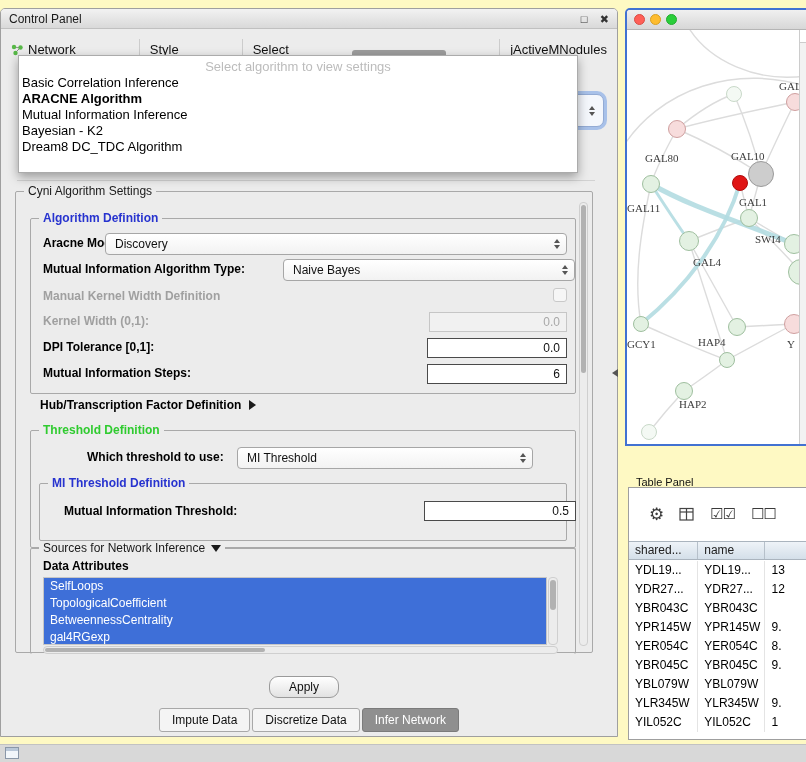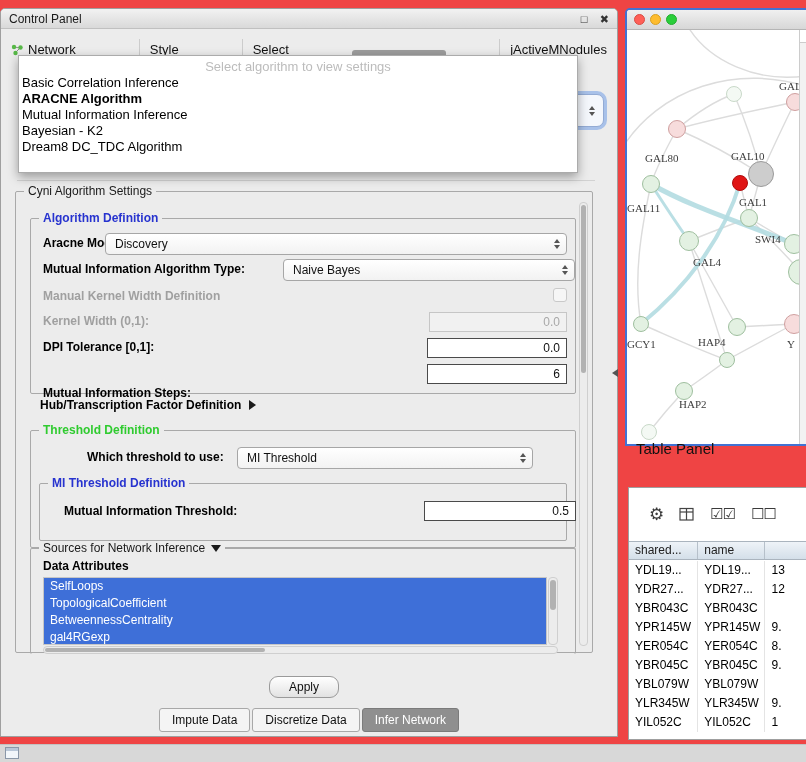--- a/index.html
+++ b/index.html
@@ -1,18 +1,18 @@
 <!DOCTYPE html>
 <html><head>
 <meta charset="utf-8">
 <style>
   * { box-sizing: border-box; margin: 0; padding: 0; }
   html,body { width:806px; height:762px; }
   body { font-family: "Liberation Sans", "DejaVu Sans", sans-serif; font-size:12px; color:#111; }
-  .desktop { position:relative; width:806px; height:762px; background:#ef4444; overflow:hidden; }
+  .desktop { position:relative; width:806px; height:762px; background:#fef9c3; overflow:hidden; }
   .abs { position:absolute; }
 
   
   .win { position:absolute; background:#ececec; border:1px solid #9f9f9f; border-radius:5px 5px 0 0; }
   .titlebar { position:absolute; left:0; top:0; right:0; height:20px; line-height:20px;
               background:linear-gradient(#f2f2f2,#d9d9d9); border-bottom:1px solid #c0c0c0;
               border-radius:4px 4px 0 0; padding-left:8px; font-size:12px; color:#1a1a1a; }
   .win-btns { position:absolute; right:8px; top:0; height:20px; line-height:20px; }
   .wbtn { display:inline-block; margin-left:9px; font-size:11px; color:#333; cursor:default; }
 
@@ -98,21 +98,21 @@
   .n-green { background:#e3f1e2; border:1px solid #9fbf9f; }
   .n-pink  { background:#f7dcdc; border:1px solid #cf9f9f; }
   .n-gray  { background:#cdcdcd; border:1px solid #9a9a9a; }
   .n-red   { background:#e01515; border:1px solid #b00d0d; }
   .n-light { background:#f4f9f4; border:1px solid #c9d9c9; }
   .nlabel { position:absolute; font-size:11px; color:#3c3c3c; white-space:nowrap;font-family:Liberation Serif, serif; }
   .net-scroll { position:absolute; right:0; top:20px; bottom:0; width:10px; background:#f2f2f2; border-left:1px solid #cccccc; }
   .net-scroll .btn { position:absolute; top:0; left:0; right:0; height:13px; background:#fff; border-bottom:1px solid #cccccc; }
 
   
-  .tp-label { position:absolute; left:636px; top:440px; font-size:15px; color:#111; }
+  .tp-label { position:absolute; left:636px; top:476px; font-size:11px; color:#111;text-decoration:underline; }
   .tpanel { position:absolute; left:628px; top:487px; width:180px; height:253px; background:#fff; border:1px solid #9f9f9f; }
   .tp-toolbar { position:absolute; left:0; top:0; right:0; height:52px; display:flex; align-items:center; padding-left:20px; gap:16px; }
   .ticon { font-size:15px; color:#3a3a3a; letter-spacing:-1px; }
   .thead { position:absolute; left:0; top:53px; right:0; height:19px; display:flex;
            background:linear-gradient(#eef3f8,#d4dfe9); border-top:1px solid #aab4be; border-bottom:1px solid #aab4be; }
   .thcell { height:100%; line-height:17px; padding-left:6px; font-size:12px; color:#222; border-right:1px solid #b6c0ca; overflow:hidden; white-space:nowrap; }
   .trow { position:absolute; left:0; right:0; height:19px; display:flex; background:#fff; }
   .tcell { height:100%; line-height:19px; padding-left:6px; font-size:12px; color:#000; border-right:1px solid #e4e4e4; overflow:hidden; white-space:nowrap; }
   .w0 { width:70px; } .w1 { width:68px; } .w2 { width:42px; border-right:none; }
 
@@ -196,21 +196,21 @@
 
         <span class="lbl dis" style="left:12px;top:70px;">Manual Kernel Width Definition</span>
         <span class="checkbox" style="left:522px;top:69px;"></span>
 
         <span class="lbl dis" style="left:12px;top:95px;">Kernel Width (0,1):</span>
         <div class="input dis" style="left:398px;top:93px;width:138px;">0.0</div>
 
         <span class="lbl" style="left:12px;top:121px;">DPI Tolerance [0,1]:</span>
         <div class="input" style="left:396px;top:119px;width:140px;">0.0</div>
 
-        <span class="lbl" style="left:12px;top:147px;margin-top:20px;">Mutual Information Steps:</span>
+        <span class="lbl" style="left:12px;top:147px;">Mutual Information Steps:</span>
         <div class="input" style="left:396px;top:145px;width:140px;">6</div>
       </div>
 
       <div class="abs" style="left:24px;top:206px;display:flex;align-items:center;">
         <span class="lbl" style="position:static;">Hub/Transcription Factor Definition</span>
         <span class="tri-right"></span>
       </div>
 
       <div class="fs" style="left:14px;top:238px;width:546px;height:118px;">
         <span class="legend lg-green">

